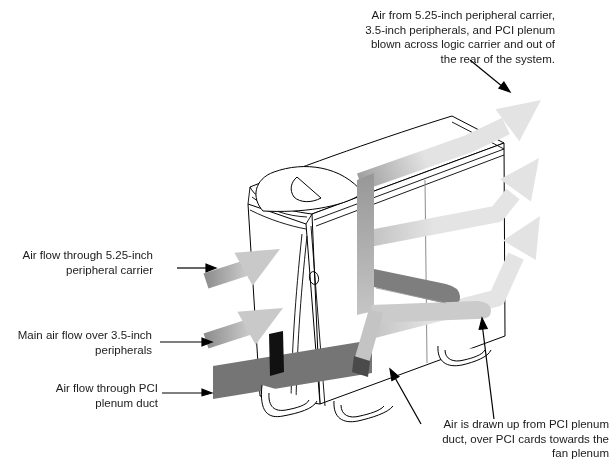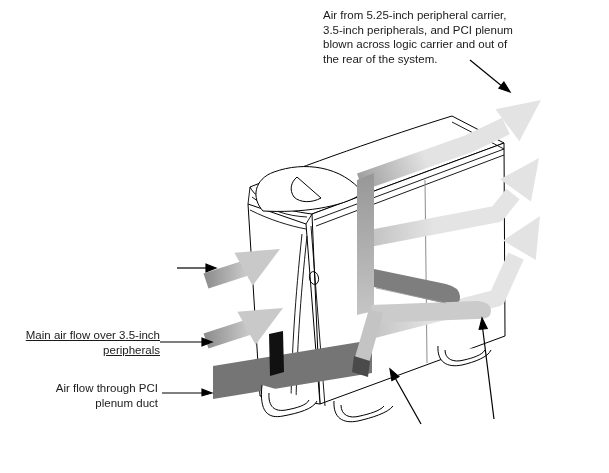--- a/index.html
+++ b/index.html
@@ -1,19 +1,19 @@
 <!DOCTYPE html>
 <html><head>
 <meta charset="utf-8">
 <style>
   html,body{margin:0;padding:0;background:#fff;}
   #stage{position:relative;width:609px;height:473px;background:#fff;overflow:hidden;
          font-family:"Liberation Sans","DejaVu Sans",sans-serif;color:#1a1a1a;}
   #diagram-svg{position:absolute;left:0;top:0;}
-  .note{position:absolute;font-size:11.5px;line-height:14.5px;white-space:pre-line;}
+  .note{position:absolute;font-size:11.5px;line-height:14.5px;white-space:pre-line;text-align:right;}
   .note.right{text-align:right;}
 </style>
 </head>
 <body>
 
 <div id="stage">
 
   <svg id="diagram-svg" width="609" height="473" viewBox="0 0 609 473">
     <defs>
       <linearGradient id="gRiser" x1="0" y1="0" x2="0" y2="1">
@@ -121,20 +121,25 @@
       <path d="M494,419 L482.6,328" fill="none"></path>
       <polygon points="482,318 487.2,328.5 479.2,329.4"></polygon>
     </g>
   </svg>
 
   <div class="note" style="left:323px;top:8px;width:232px;">Air from 5.25-inch peripheral carrier,
 3.5-inch peripherals, and PCI plenum
 blown across logic carrier and out of
 the rear of the system.</div>
 
+  <div class="note right" style="left:0px;top:248px;width:153px;">Air flow through 5.25-inch
+peripheral carrier</div>
 
-  <div class="note right" style="left:8px;top:328px;width:152px;text-decoration:underline;">Main air flow over 3.5-inch
+  <div class="note right" style="left:0px;top:328px;width:152px;">Main air flow over 3.5-inch
 peripherals</div>
 
   <div class="note right" style="left:0px;top:381px;width:150px;margin-left:8px;">Air flow through PCI
 plenum duct</div>
 
+  <div class="note" style="left:423px;top:417px;width:186px;">Air is drawn up from PCI plenum
+duct, over PCI cards towards the
+fan plenum</div>
 </div>
 
 </body></html>

